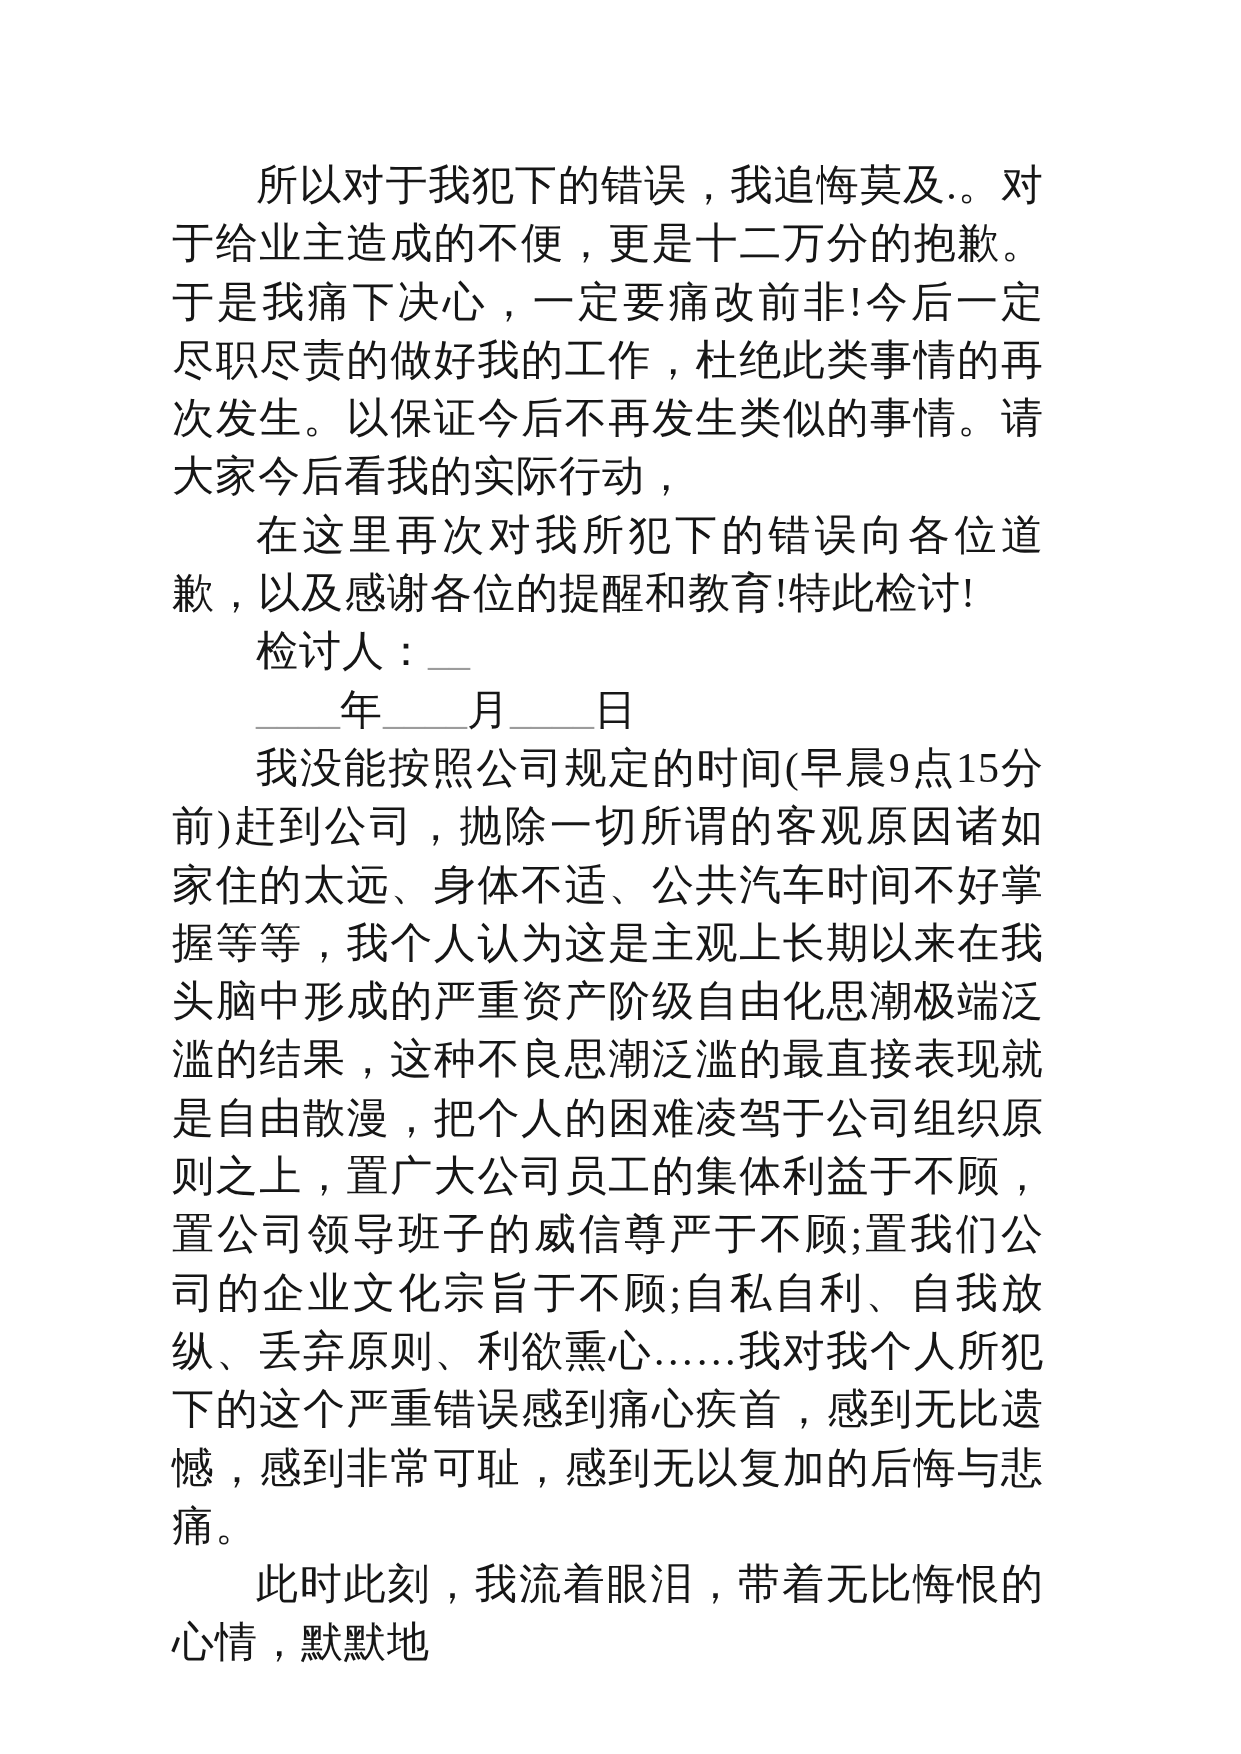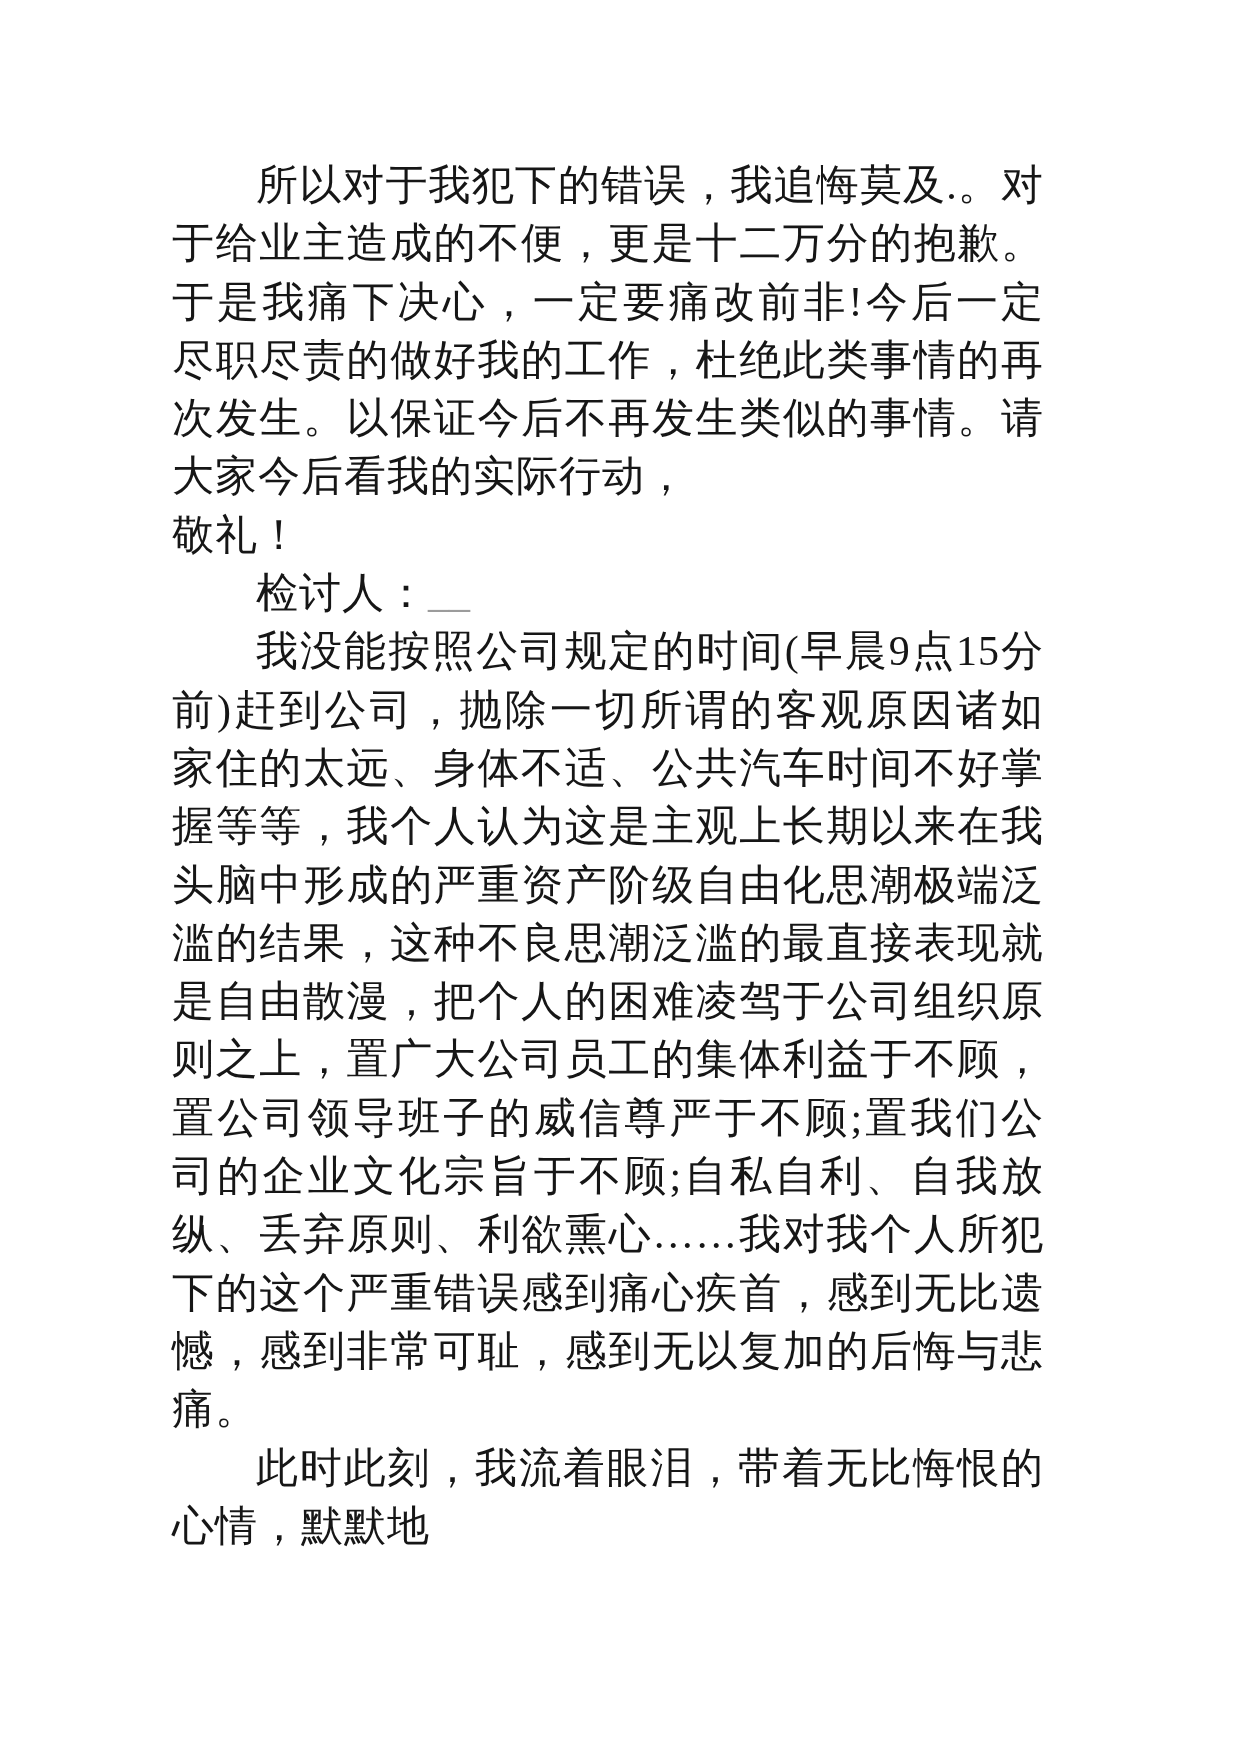--- a/index.html
+++ b/index.html
@@ -47,18 +47,19 @@
     letter-spacing:0;
     margin-top:15px;
   }
 </style>
 </head>
 <body>
 
 <div class="page">
   <div class="text-block" id="paragraph-container">
       <p class="indent">所以对于我犯下的错误，我追悔莫及.。对于给业主造成的不便，更是十二万分的抱歉。于是我痛下决心，一定要痛改前非!今后一定尽职尽责的做好我的工作，杜绝此类事情的再次发生。以保证今后不再发生类似的事情。请大家今后看我的实际行动，</p>
-      <p>敬礼！</p>
+      <p class="indent">在这里再次对我所犯下的错误向各位道歉，以及感谢各位的提醒和教育!特此检讨!</p>
       <p class="indent">检讨人：<span class="us">__</span></p>
+      <p class="indent"><span class="us">____</span>年<span class="us">____</span>月<span class="us">____</span>日</p>
       <p class="indent">我没能按照公司规定的时间(早晨9点15分前)赶到公司，抛除一切所谓的客观原因诸如家住的太远、身体不适、公共汽车时间不好掌握等等，我个人认为这是主观上长期以来在我头脑中形成的严重资产阶级自由化思潮极端泛滥的结果，这种不良思潮泛滥的最直接表现就是自由散漫，把个人的困难凌驾于公司组织原则之上，置广大公司员工的集体利益于不顾，置公司领导班子的威信尊严于不顾;置我们公司的企业文化宗旨于不顾;自私自利、自我放纵、丢弃原则、利欲熏心……我对我个人所犯下的这个严重错误感到痛心疾首，感到无比遗憾，感到非常可耻，感到无以复加的后悔与悲痛。</p>
       <p class="indent">此时此刻，我流着眼泪，带着无比悔恨的心情，默默地</p>
     </div>
 </div>
 
 </body></html>

